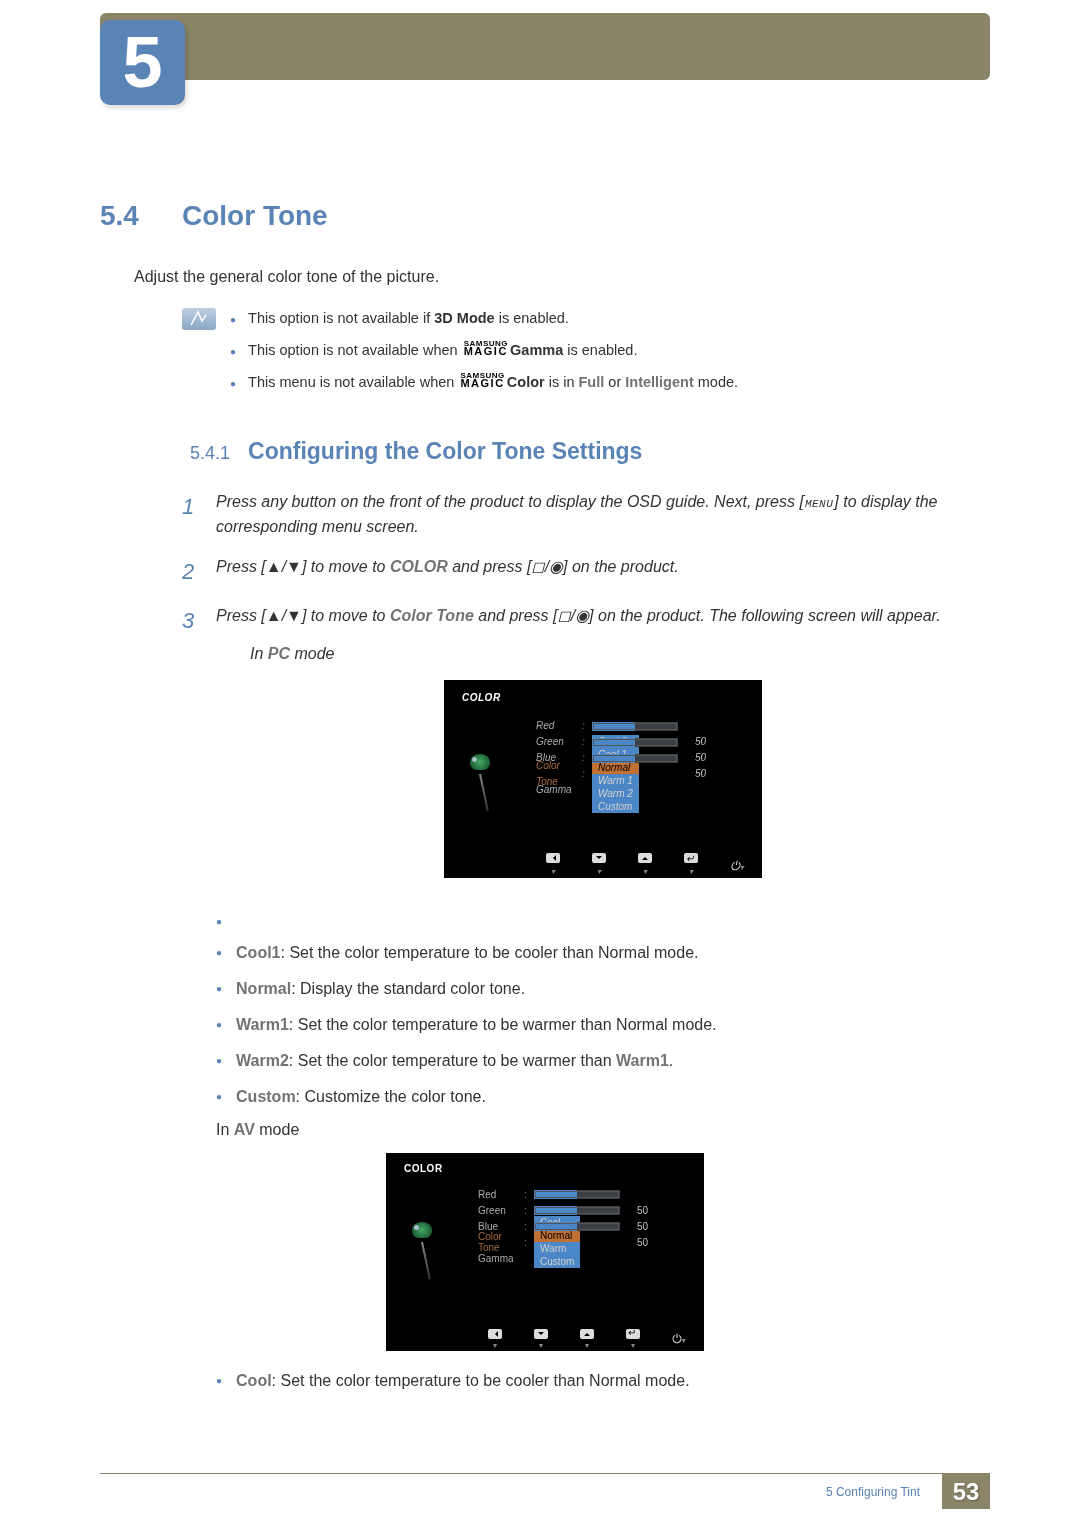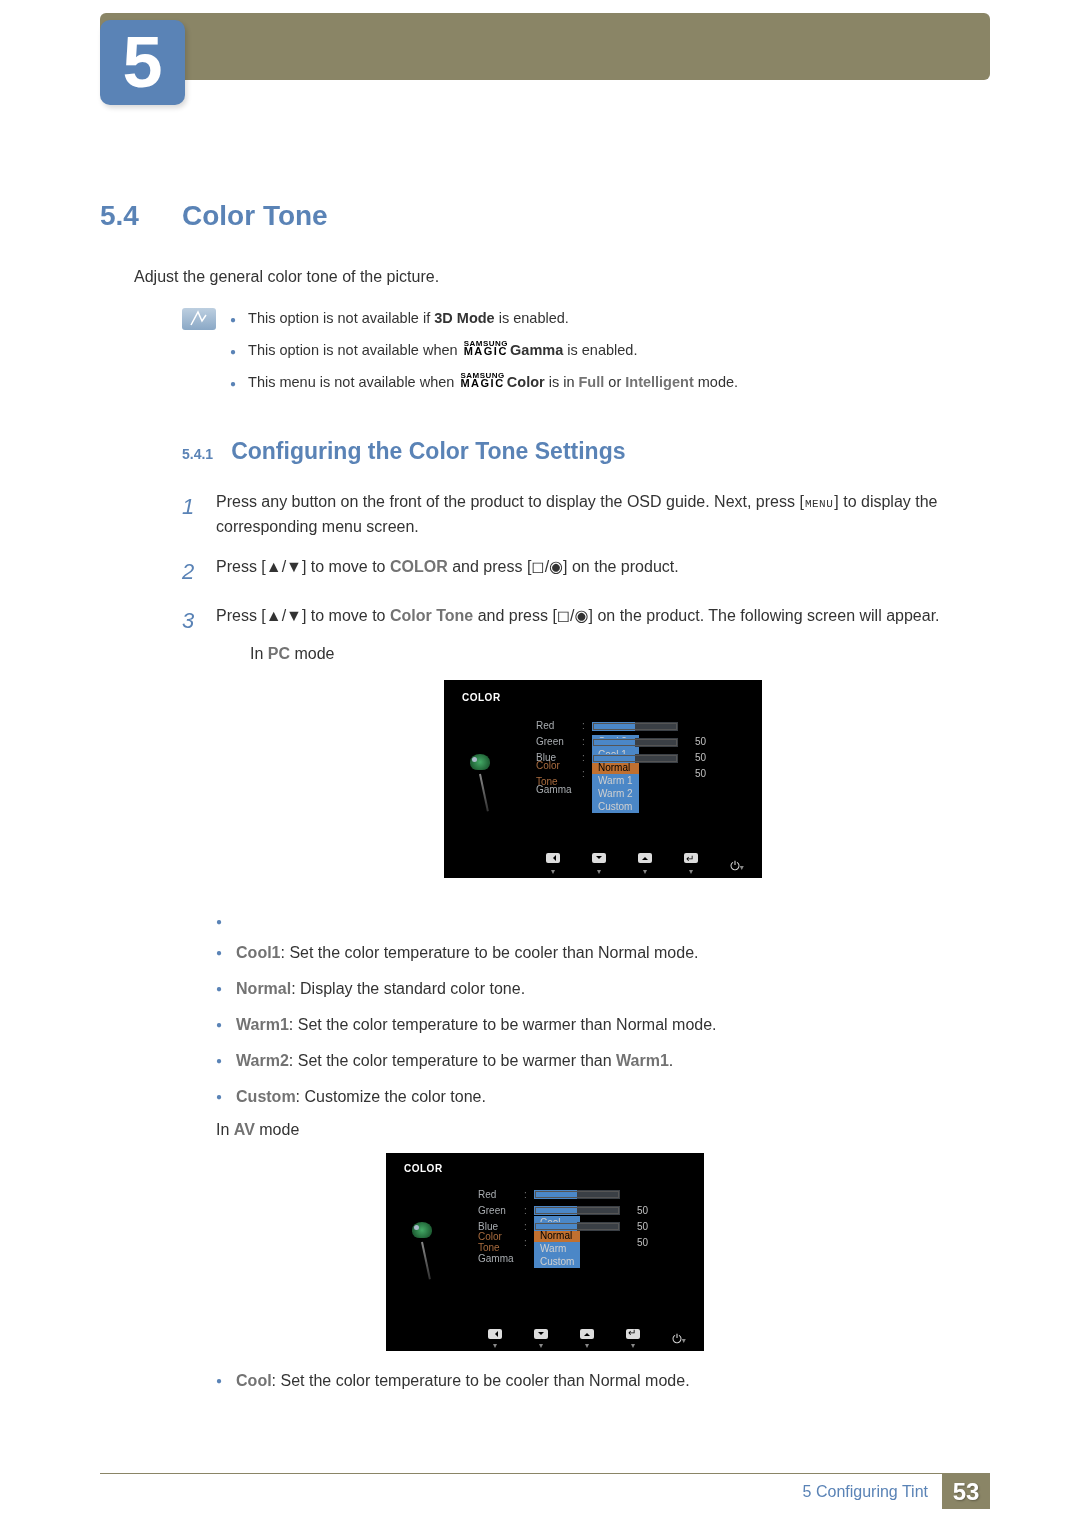--- a/index.html
+++ b/index.html
@@ -77,26 +77,26 @@
     font-size: 10px;
     line-height: 0.9;
     letter-spacing: 0.5px;
     color: #000;
     text-align: left;
     margin: 0 2px;
   }
   .magic .top { display: block; font-size: 8px; letter-spacing: 0.5px; }
   .magic .bot { display: block; font-size: 11px; letter-spacing: 1.5px; }
   .sub-row { display: flex; gap: 18px; margin-left: 82px; align-items: baseline; margin-bottom: 24px; }
-  .sub-num { color: #5a83b6; font-weight: 700; font-size: 14px; }
+  .sub-num { color: #5a83b6; font-weight: 400; font-size: 18px; margin-left: 8px; }
   .sub-title { color: #5a83b6; font-weight: 700; font-size: 23px; }
   .steps { margin-left: 82px; }
   .step { display: flex; gap: 18px; margin-bottom: 14px; line-height: 1.6; font-size: 16px; }
   .step-num { color: #5a83b6; font-style: italic; font-size: 22px; font-weight: 500; width: 16px; }
-  .step-body { flex: 1; }
+  .step-body { flex: 1; font-style: italic; }
   .menu-key {
     display: inline-block;
     font-family: 'Courier New', monospace;
     font-size: 11px;
     letter-spacing: 0.5px;
     padding: 0 1px;
   }
   .arrow-key, .sq-key { font-family: Arial; }
   .redb { color: #737373; font-weight: bold; }
   .mode-label { margin: 12px 0 14px 34px; font-size: 16px; }
@@ -149,22 +149,22 @@
   .ctrl .dn { font-size: 8px; color: #888; margin-top: 2px; }
   .def-list { margin-left: 116px; font-size: 16px; }
   .def-list .li { display: flex; gap: 14px; margin-bottom: 12px; line-height: 1.5; }
   .footer {
     position: absolute; bottom: 18px; left: 100px; right: 90px;
     height: 36px;
     display: flex; justify-content: flex-end; align-items: stretch;
     border-top: 1.5px solid #8a8566;
   }
   .footer-label {
-    color: #5a83b6; font-size: 16px; font-weight: 500;
-    display: flex; align-items: center; padding-right: 14px;
+    color: #5a83b6; font-size: 12px; font-weight: 500;
+    display: flex; align-items: center; padding-right: 22px;
   }
   .footer-num {
     background: #8a8566; color: #fff; font-size: 24px; font-weight: bold;
     width: 48px; display: flex; align-items: center; justify-content: center;
     text-shadow: 1px 1px 2px rgba(0,0,0,0.3);
   }
 </style>
 </head>
 <body>
 

